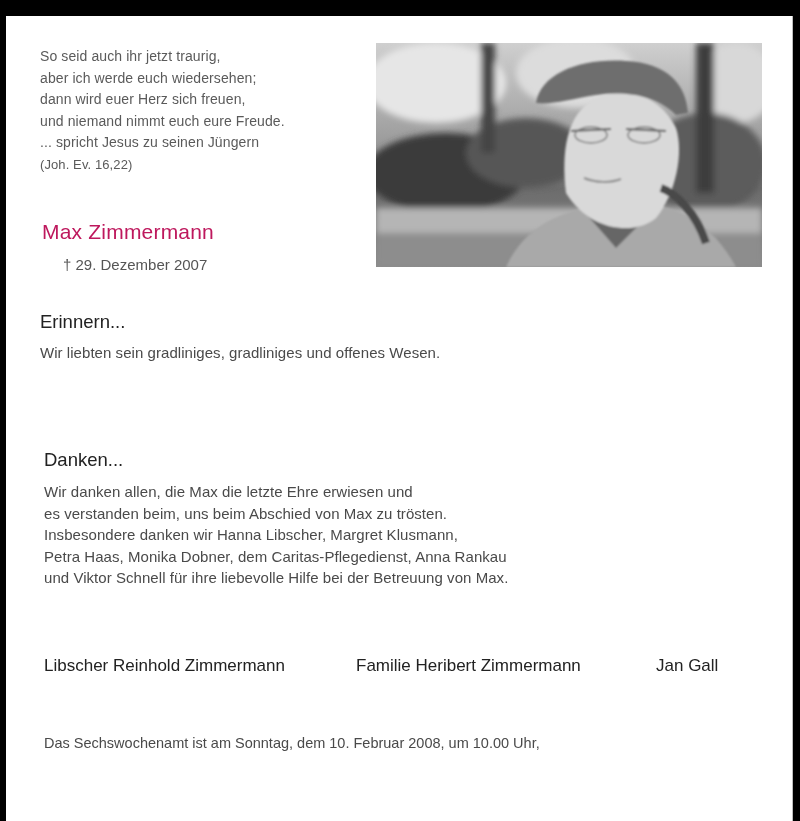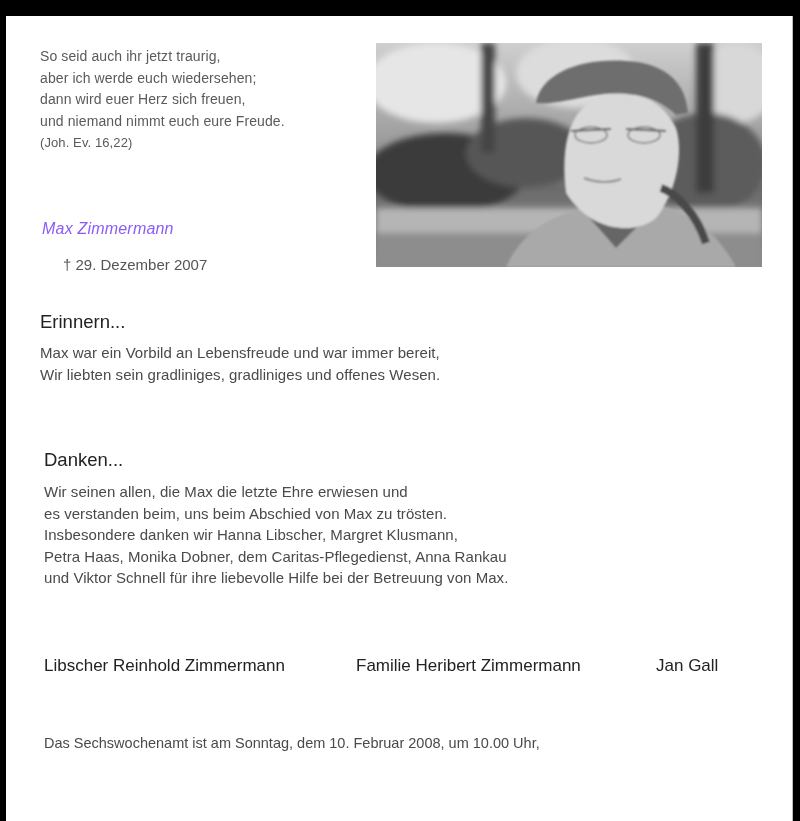--- a/index.html
+++ b/index.html
@@ -6,21 +6,21 @@
     body { width: 800px; height: 821px; position: relative; overflow: hidden; }
     .frame {
       position: absolute; left: 6px; top: 16px; width: 787px; height: 808px;
       background: #ffffff; box-sizing: border-box;
       border-right: 1px solid #bdbdbd; border-bottom: 1px solid #bdbdbd;
     }
     .sans { font-family: "Liberation Sans", "DejaVu Sans", sans-serif; }
     .abs { position: absolute; }
     .verse { left: 34px; top: 30px; color: #5a5a5a; font-size: 14px; line-height: 21.5px; letter-spacing: 0.1px; }
     .verse .ref { font-size: 13px; }
-    .name { left: 36px; top: 204px; font-size: 16px; color: #8b5cf6; letter-spacing: 0.2px; font-style: italic; }
+    .name { left: 36px; top: 204px; font-size: 21px; color: #be185d; letter-spacing: 0.2px; }
     .death { left: 57px; top: 240px; font-size: 15px; color: #555; }
     .photo { left: 370px; top: 27px; width: 386px; height: 224px; overflow: hidden; background: #9a9a9a; }
     .h2 { font-size: 18.5px; color: #222; }
     .h-erinnern { left: 34px; top: 295px; }
     .h-danken { left: 38px; top: 433px; }
     .para { color: #4a4a4a; font-size: 15px; line-height: 21.5px; letter-spacing: 0.05px; }
     .p-erinnern { left: 34px; top: 326px; }
     .p-danken { left: 38px; top: 465px; }
     .signatures { left: 38px; top: 640px; font-size: 17px; color: #222; display: flex; }
     .signatures span { display: inline-block; }
@@ -31,20 +31,21 @@
 </head>
 <body>
 
 <div class="frame sans">
 
   <div class="abs verse">
     <div>So seid auch ihr jetzt traurig,</div>
     <div>aber ich werde euch wiedersehen;</div>
     <div>dann wird euer Herz sich freuen,</div>
     <div>und niemand nimmt euch eure Freude.</div>
+    <div>... spricht Jesus zu seinen Jüngern</div>
     <div class="ref">(Joh. Ev. 16,22)</div>
   </div>
 
   <div class="abs name">Max Zimmermann</div>
   <div class="abs death">
     <span>†</span>
     <span>29. Dezember 2007</span>
   </div>
 
   <div class="abs photo">
@@ -85,27 +86,26 @@
         <ellipse cx="215" cy="92" rx="16" ry="8" fill="none" stroke="#777" stroke-width="1.5"></ellipse>
         <ellipse cx="268" cy="92" rx="16" ry="8" fill="none" stroke="#777" stroke-width="1.5"></ellipse>
         <path d="M208 135 C220 140 235 140 245 136" stroke="#888" stroke-width="2" fill="none"></path>
         <path d="M285 145 C300 150 320 170 330 200" stroke="#4a4a4a" stroke-width="8" fill="none"></path>
       </g>
     </svg>
   </div>
 
   <div class="abs h2 h-erinnern">Erinnern...</div>
   <div class="abs para p-erinnern">
-    <div>Max war ein Vorbild an Lebensfreude und war immer bereit,</div>
     <div>Wir liebten sein gradliniges, gradliniges und offenes Wesen.</div>
   </div>
 
   <div class="abs h2 h-danken">Danken...</div>
   <div class="abs para p-danken">
-    <div>Wir seinen allen, die Max die letzte Ehre erwiesen und</div>
+    <div>Wir danken allen, die Max die letzte Ehre erwiesen und</div>
     <div>es verstanden beim, uns beim Abschied von Max zu trösten.</div>
     <div>Insbesondere danken wir Hanna Libscher, Margret Klusmann,</div>
     <div>Petra Haas, Monika Dobner, dem Caritas-Pflegedienst, Anna Rankau</div>
     <div>und Viktor Schnell für ihre liebevolle Hilfe bei der Betreuung von Max.</div>
   </div>
 
   <div class="abs signatures">
     <span class="sig-1">Libscher Reinhold Zimmermann</span>
     <span class="sig-2">Familie Heribert Zimmermann</span>
     <span>Jan Gall</span>

